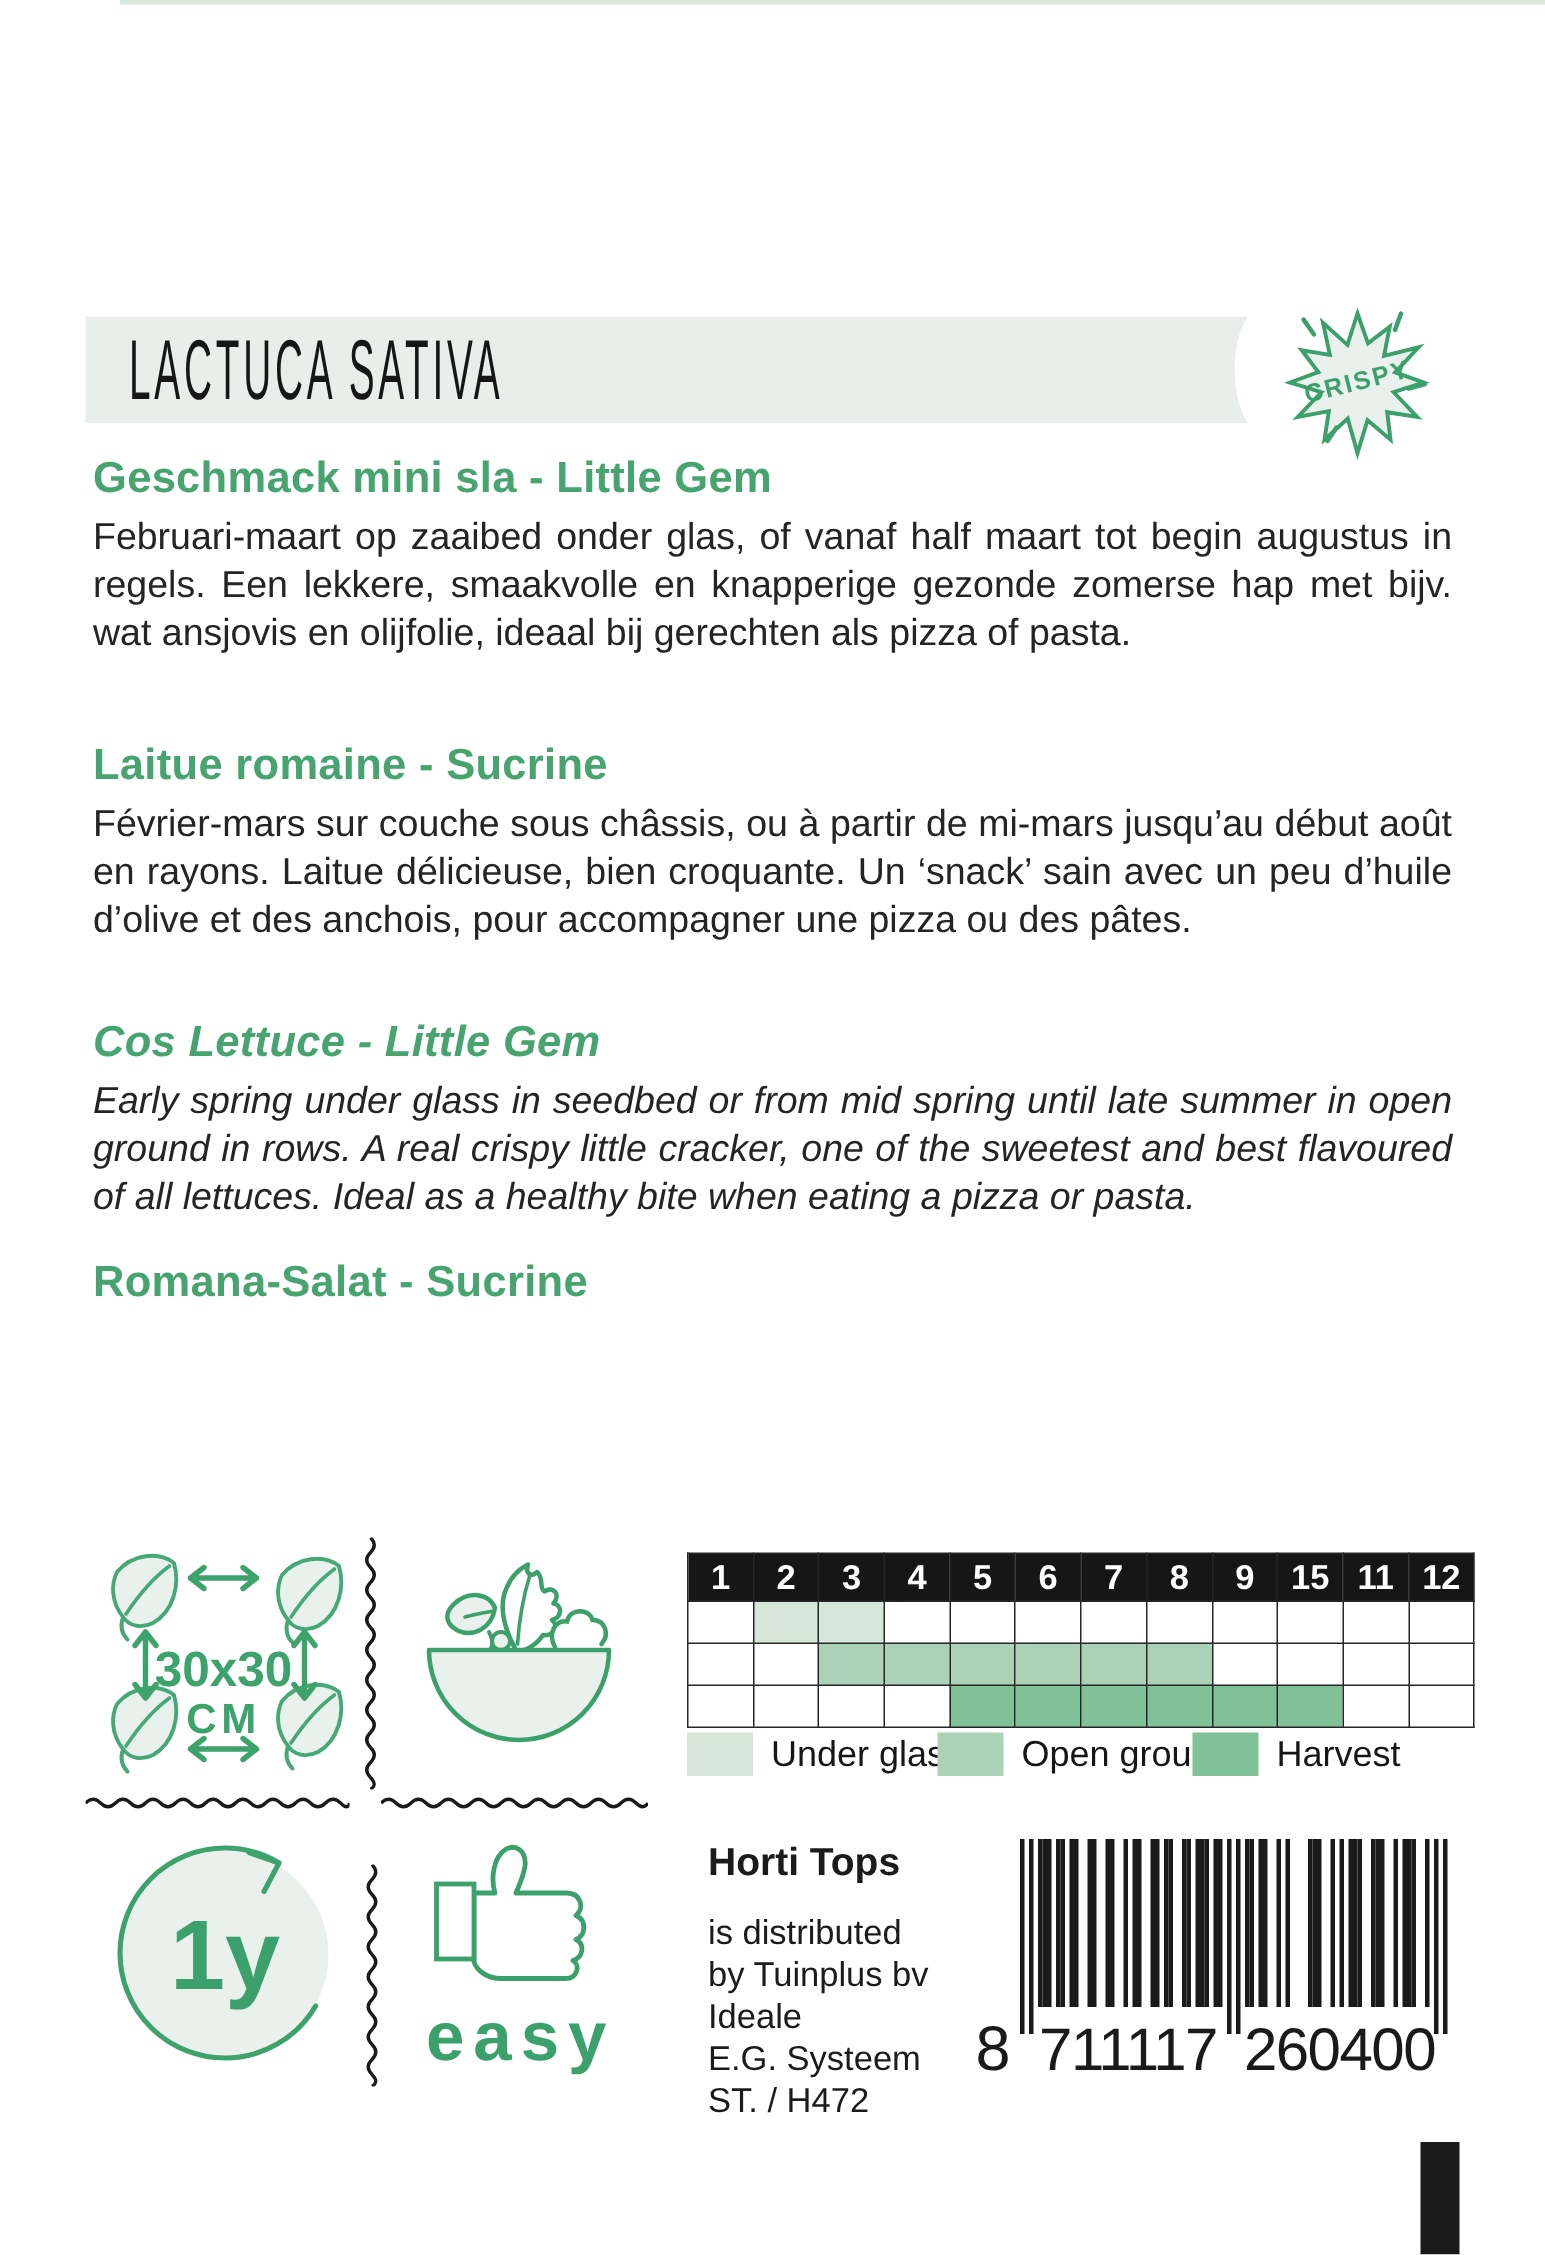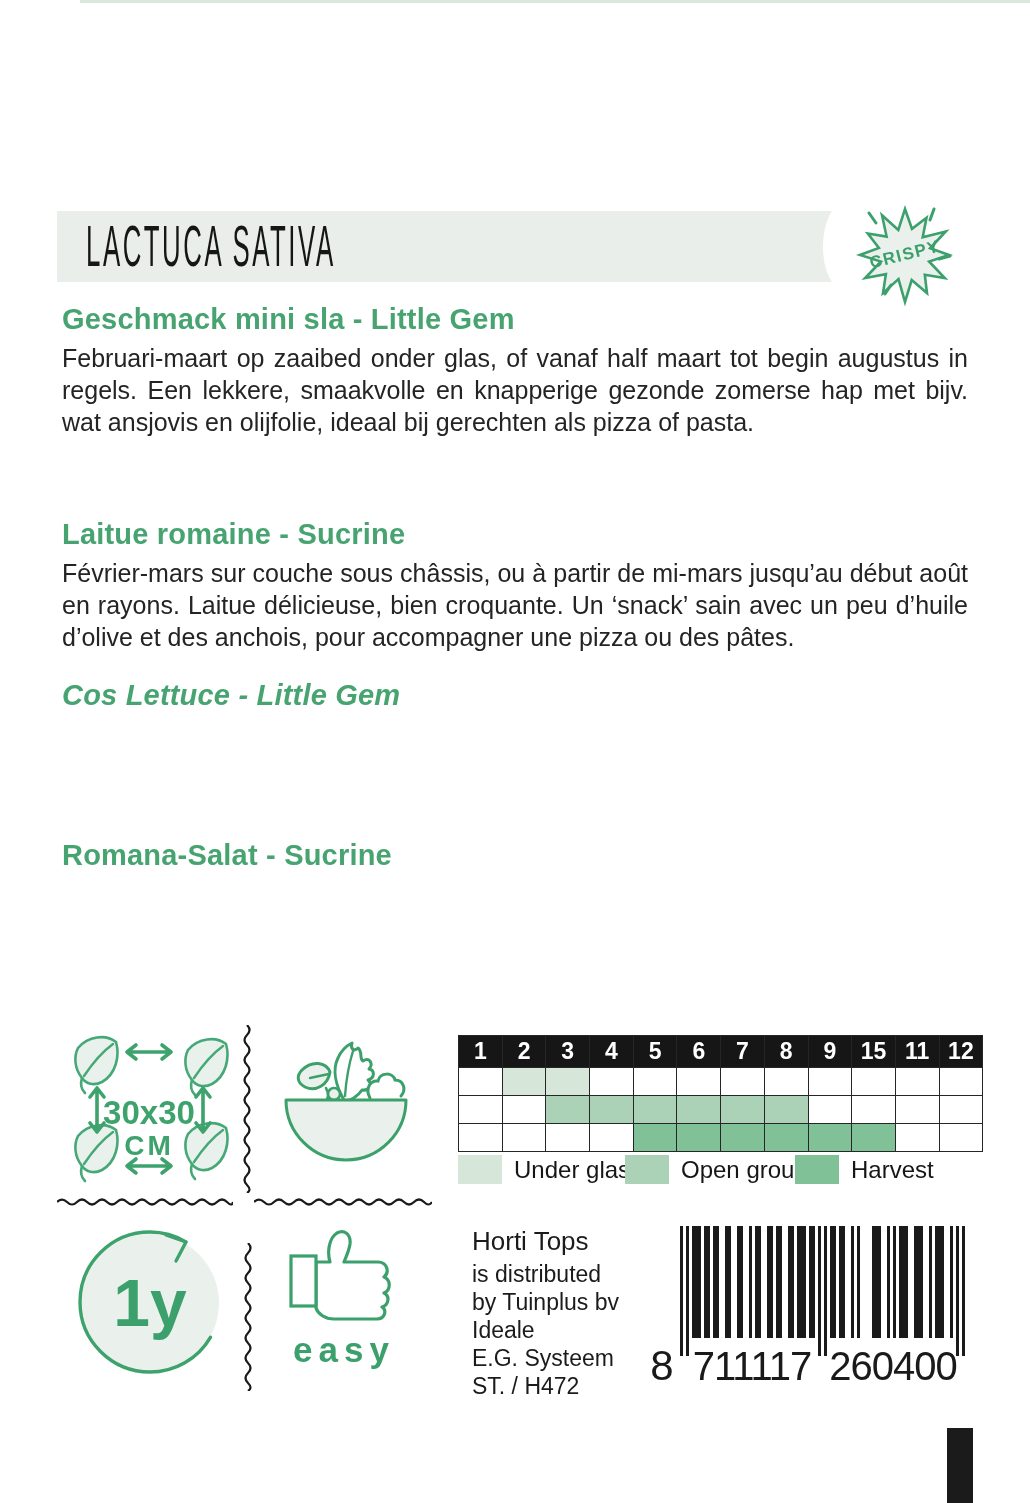--- a/index.html
+++ b/index.html
@@ -18,49 +18,49 @@
   .banner-title{
     left:86px;top:214px;height:66px;display:flex;align-items:center;
     font-size:41px;letter-spacing:4px;color:#161616;white-space:nowrap;
     transform:scale(0.63,1.38);transform-origin:left center;font-weight:500;
   }
 
   
   .section{left:62px;width:906px;}
   .section h2{margin:0 0 6px 0;font-size:29px;font-weight:bold;color:#47a471;letter-spacing:0.2px;}
   .section p{margin:0;font-size:25px;line-height:32px;text-align:justify;color:#242424;}
-  .s1{top:303px;} .s2{top:518px;} .s3{top:679px;font-style:italic;} .s4{top:839px;}
+  .s1{top:303px;} .s2{top:494px;} .s3{top:679px;font-style:italic;} .s4{top:839px;}
 
   
   .calendar{left:458px;top:1035px;border-collapse:collapse;table-layout:fixed;}
   .calendar th,.calendar td{border:1.6px solid #262626;padding:0;width:42.7px;}
   .calendar th{height:31px;background:#161616;color:#fff;font-size:23px;font-weight:bold;text-align:center;}
   .calendar td{height:27px;background:#fff;}
 
   
   .legend{left:458px;top:1155px;width:512px;height:32px;}
   .legend-item{position:absolute;top:0;display:flex;align-items:center;}
   .li0{left:0;} .li1{left:167px;} .li2{left:337px;}
   .swatch{display:inline-block;width:44px;height:29px;margin-right:12px;}
   .legend-label{font-size:24px;color:#161616;}
 
   
   .distributor{left:472px;top:1226px;color:#1b1b1b;}
   .dist-line{font-size:23px;line-height:28px;}
-  .dist-title{font-size:26px;font-weight:normal;line-height:30px;margin-bottom:4px;}
+  .dist-title{font-size:26px;font-weight:bold;line-height:30px;margin-bottom:18px;}
 
   
   .oney-bg{left:81px;top:1234px;width:138px;height:138px;border-radius:50%;background:#eaf1ec;}
   .oney-label{
     left:81px;top:1234px;width:138px;height:138px;display:flex;align-items:center;justify-content:center;
     font-size:66px;font-weight:bold;color:#3ba06c;
   }
   .easy-label{
     left:284px;top:1330px;width:120px;text-align:center;
-    font-size:35px;font-weight:bold;letter-spacing:6px;color:#3ba06c;
+    font-size:46px;font-weight:bold;letter-spacing:6px;color:#3ba06c;
   }
 
   
   .corner-bar{left:947px;top:1428px;width:26px;height:75px;background:#1b1b1b;}
 
   svg{display:block;}
   text{font-family:"Liberation Sans",sans-serif;}
 </style>
 </head>
 <body>
@@ -80,20 +80,21 @@
 <div class="abs section s1">
   <h2>Geschmack mini sla - Little Gem</h2>
   <p>Februari-maart op zaaibed onder glas, of vanaf half maart tot begin augustus in regels. Een lekkere, smaakvolle en knapperige gezonde zomerse hap met bijv. wat ansjovis en olijfolie, ideaal bij gerechten als pizza of pasta.</p>
 </div>
 <div class="abs section s2">
   <h2>Laitue romaine - Sucrine</h2>
   <p>Février-mars sur couche sous châssis, ou à partir de mi-mars jusqu’au début août en rayons. Laitue délicieuse, bien croquante. Un ‘snack’ sain avec un peu d’huile d’olive et des anchois, pour accompagner une pizza ou des pâtes.</p>
 </div>
 <div class="abs section s3">
   <h2>Cos Lettuce - Little Gem</h2>
+  <p>Early spring under glass in seedbed or from mid spring until late summer in open ground in rows. A real crispy little cracker, one of the sweetest and best flavoured of all lettuces. Ideal as a healthy bite when eating a pizza or pasta.</p>
 </div>
 <div class="abs section s4">
   <h2>Romana-Salat - Sucrine</h2>
 </div>
 
 <svg class="abs" style="left:64px;top:1030px;" width="168" height="158" viewBox="0 0 168 158">
   <defs>
     <g id="leaf">
       <path d="M8,14 C18,2 36,0 46,8 C50,22 46,40 32,48 C24,52 16,50 12,44 C4,34 4,22 8,14 Z" fill="#e9f1ec" stroke="#46a877" stroke-width="2.6" stroke-linejoin="round"></path>
       <path d="M14,42 C22,30 32,18 43,10" fill="none" stroke="#46a877" stroke-width="2.4" stroke-linecap="round"></path>

